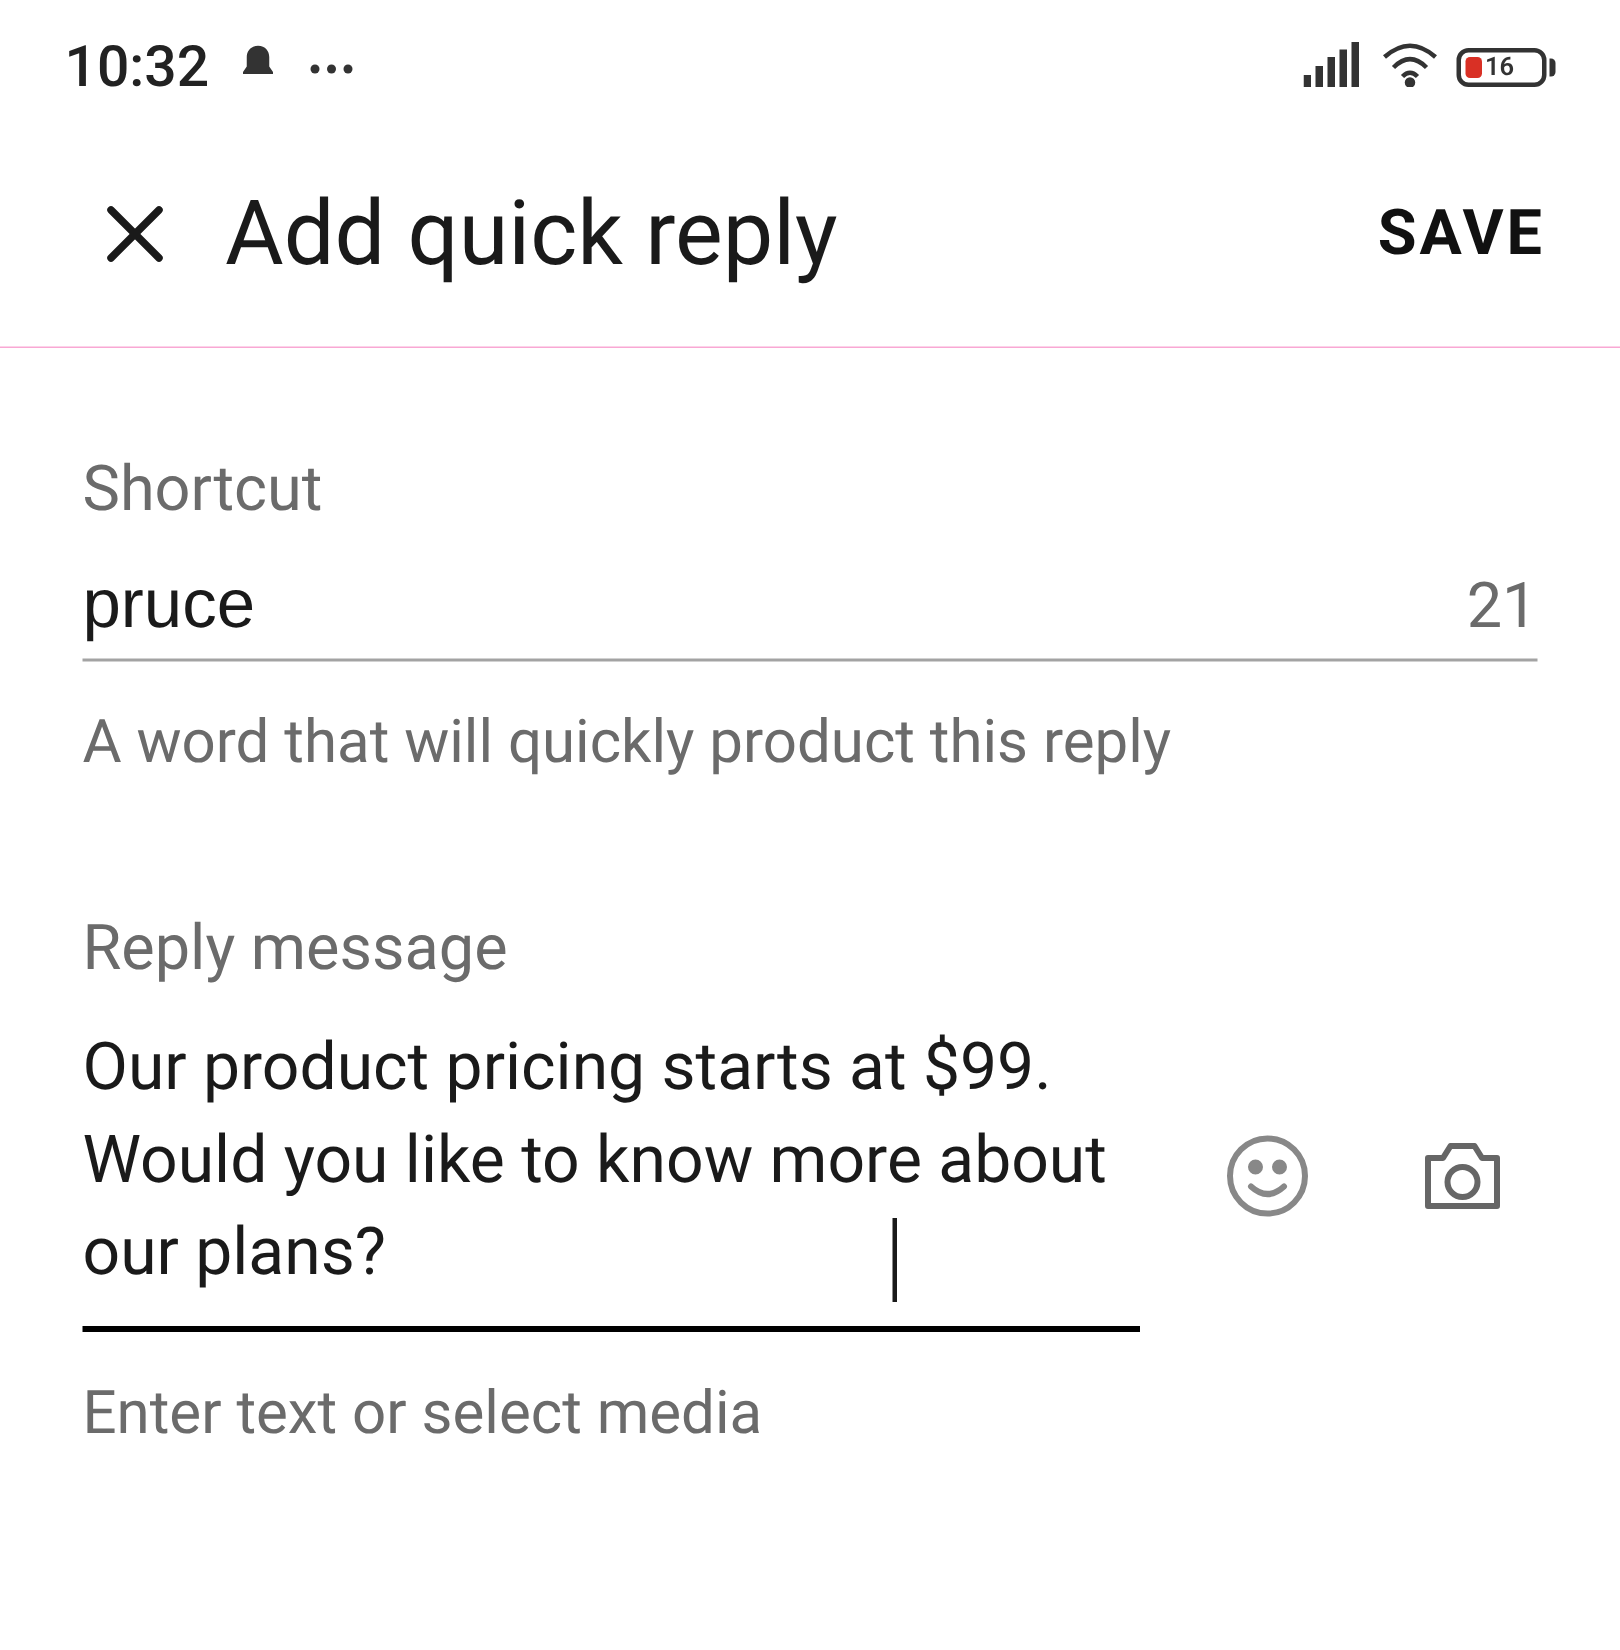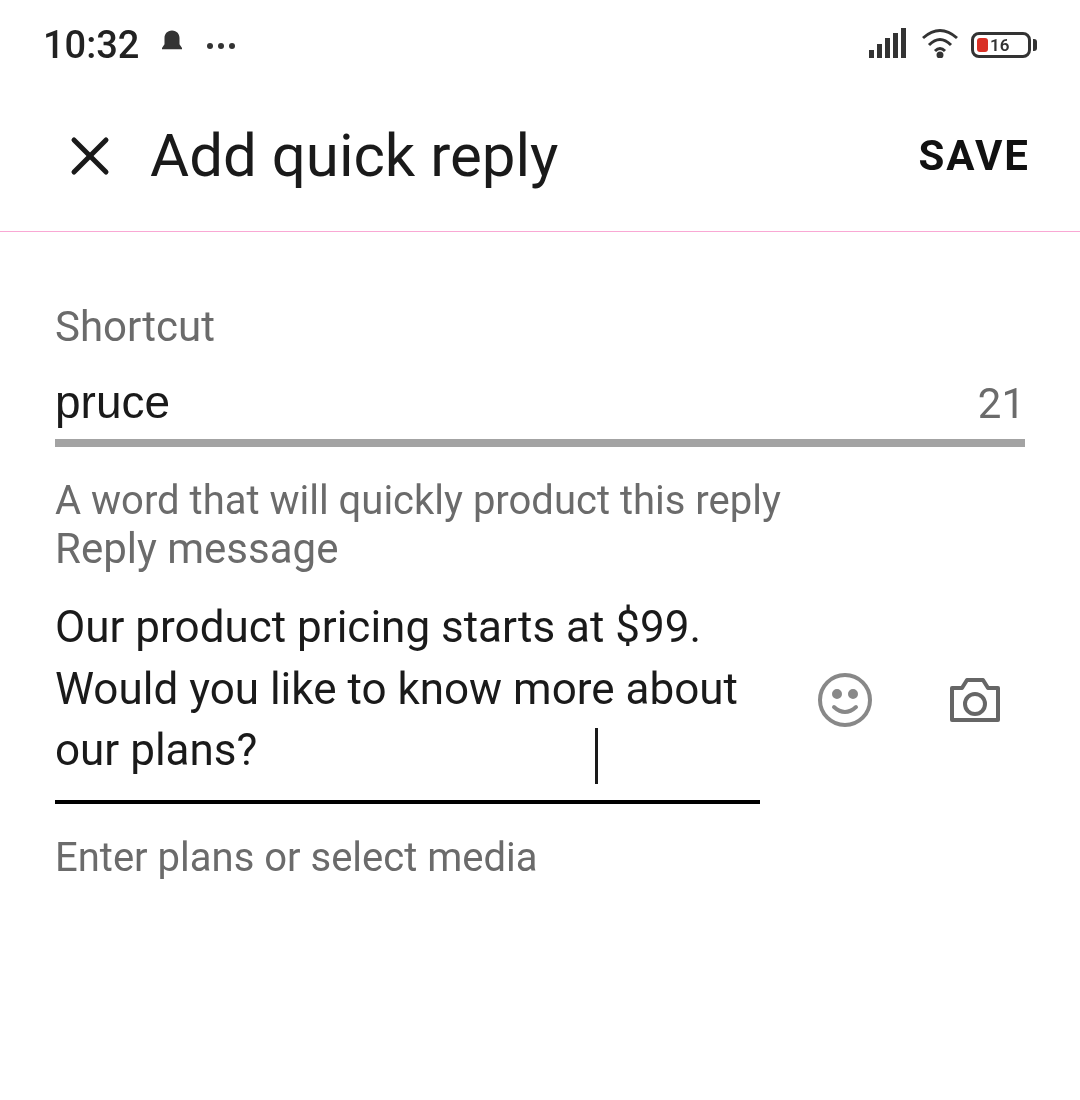--- a/index.html
+++ b/index.html
@@ -71,41 +71,42 @@
   }
   .field-label {
     font-size: 42px;
     color: #6b6b6b;
     margin-bottom: 24px;
   }
   .shortcut-row {
     display: flex;
     align-items: baseline;
     justify-content: space-between;
-    border-bottom: 8px solid #a3a3a3;
+    border-bottom: 2px solid #a3a3a3;
     padding-bottom: 10px;
   }
   .shortcut-input {
     font-size: 46px;
     color: #1a1a1a;
     border: none;
     outline: none;
     background: transparent;
     flex: 1;
   }
   .shortcut-counter {
     font-size: 42px;
     color: #6b6b6b;
   }
   .helper-text {
     font-size: 40px;
     color: #6b6b6b;
     margin-top: 30px;
   }
   .reply-section {
+    margin-top: 90px;
   }
   .reply-row {
     display: flex;
     align-items: center;
     gap: 30px;
   }
   .reply-text-wrapper {
     flex: 0 0 705px;
     border-bottom: 4px solid #000;
     padding-bottom: 14px;
@@ -227,15 +228,15 @@
           <path d="M18 36 Q29 46 40 36" stroke-linecap="round"></path>
         </svg>
       </div>
       <div class="icon-btn camera-btn">
         <svg width="58" height="52" viewBox="0 0 58 52" fill="none" stroke="#666" stroke-width="4">
           <path d="M6 14 h10 l5 -8 h16 l5 8 h10 v32 h-46 z" stroke-linejoin="round"></path>
           <circle cx="29" cy="30" r="10"></circle>
         </svg>
       </div>
     </div>
-    <div class="helper-text">Enter plans or select media</div>
+    <div class="helper-text">Enter text or select media</div>
   </div>
 </div>
 
 </body></html>

